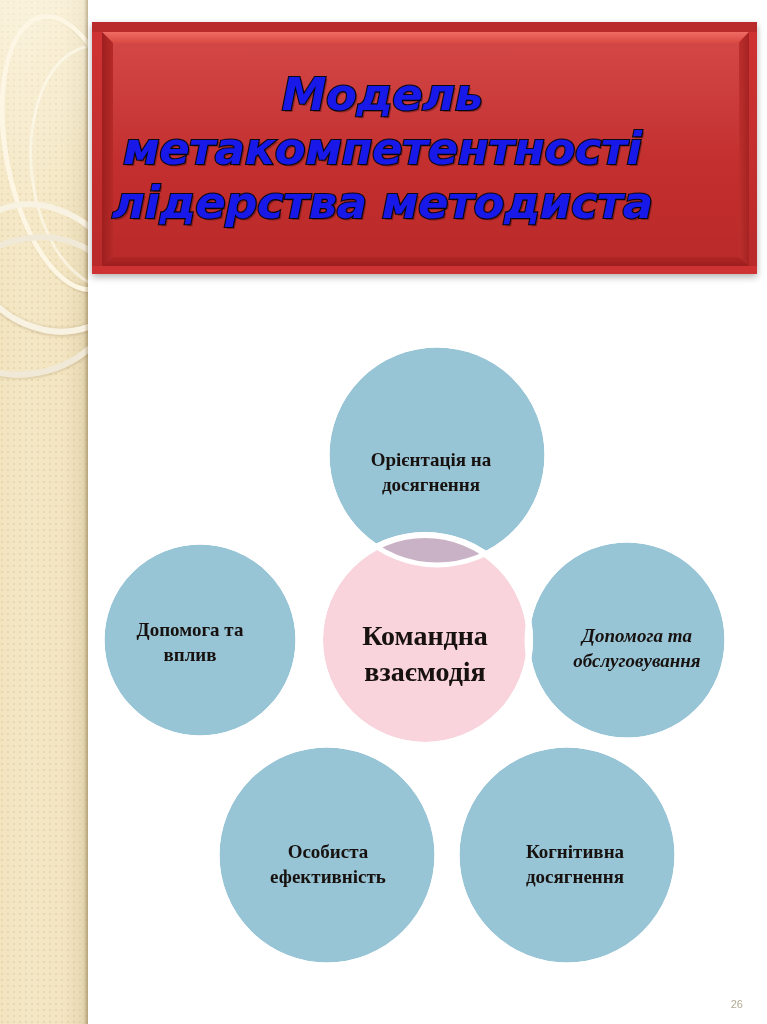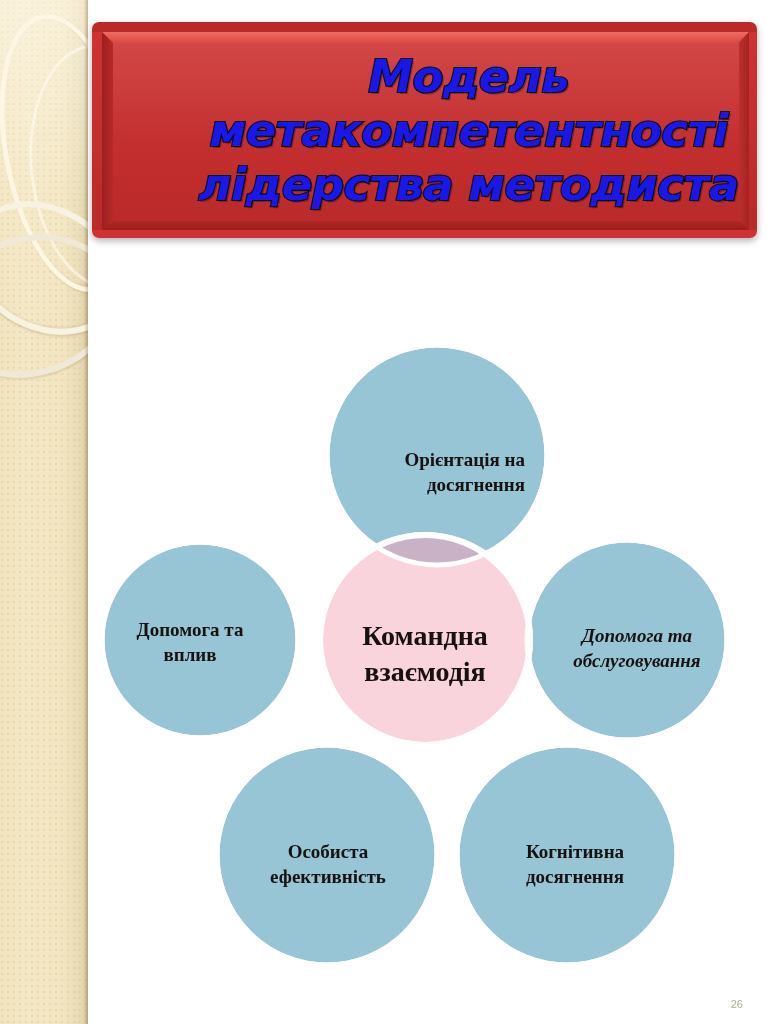--- a/index.html
+++ b/index.html
@@ -92,40 +92,39 @@
     width: 4px; height: 1024px;
     background: linear-gradient(to right, rgba(180,160,115,.0), rgba(150,130,90,.45));
   }
 
   
   #title-banner {
     position: absolute;
     left: 92px;
     top: 22px;
     width: 665px;
-    height: 216px;
+    height: 252px;
     background:
       linear-gradient(to bottom,
         #cf3232 0%,
         #c63030 40%,
         #c02c2c 75%,
         #b92a2a 100%);
     box-sizing: border-box;
     border-top: 10px solid transparent;
     border-left: 10px solid transparent;
     border-right: 8px solid transparent;
     border-bottom: 8px solid transparent;
     border-image: none;
     box-shadow:
       0 3px 7px rgba(0,0,0,.30),
       inset 0 0 0 0 rgba(0,0,0,0);
     display: flex;
     align-items: center;
-    justify-content: flex-end;
-    border-radius: 7px;
+    justify-content: flex-start;
   }
   
   .bevel {
     position: absolute;
     pointer-events: none;
   }
   #bevel-top {
     left: 0; top: 0; width: 100%; height: 11px;
     background: linear-gradient(to bottom, #ef6b63, #d84a43);
     clip-path: polygon(0 0, 100% 0, calc(100% - 11px) 100%, 11px 100%);
@@ -264,21 +263,21 @@
       <g id="stroke-layer">
           <circle cx="349" cy="155" r="110" fill="none" stroke="#ffffff" stroke-width="5"></circle>
           <circle cx="539" cy="340" r="100" fill="none" stroke="#ffffff" stroke-width="5"></circle>
           <circle cx="479" cy="555" r="110" fill="none" stroke="#ffffff" stroke-width="5"></circle>
           <circle cx="239" cy="555" r="110" fill="none" stroke="#ffffff" stroke-width="5"></circle>
           <circle cx="112" cy="340" r="98" fill="none" stroke="#ffffff" stroke-width="5"></circle>
           <circle cx="337" cy="340" r="105" fill="none" stroke="#ffffff" stroke-width="6"></circle>
         </g>
     </svg>
     <div id="labels-layer">
-        <div class="circle-label petal-label" style="left: 237px; top: 148px; width: 200px; text-align: right;">Орієнтація на
+        <div class="circle-label petal-label" style="left: 243px; top: 148px; width: 200px;">Орієнтація на
 досягнення</div>
         <div class="circle-label petal-label" style="left: 449px; top: 324px; width: 200px; font-style: italic;">Допомога та
 обслуговування</div>
         <div class="circle-label petal-label" style="left: 387px; top: 540px; width: 200px;">Когнітивна
 досягнення</div>
         <div class="circle-label petal-label" style="left: 140px; top: 540px; width: 200px;">Особиста
 ефективність</div>
         <div class="circle-label petal-label" style="left: 2px; top: 318px; width: 200px;">Допомога та
 вплив</div>
         <div class="circle-label center-label" style="left: 247px; top: 318px; width: 180px;">Командна

